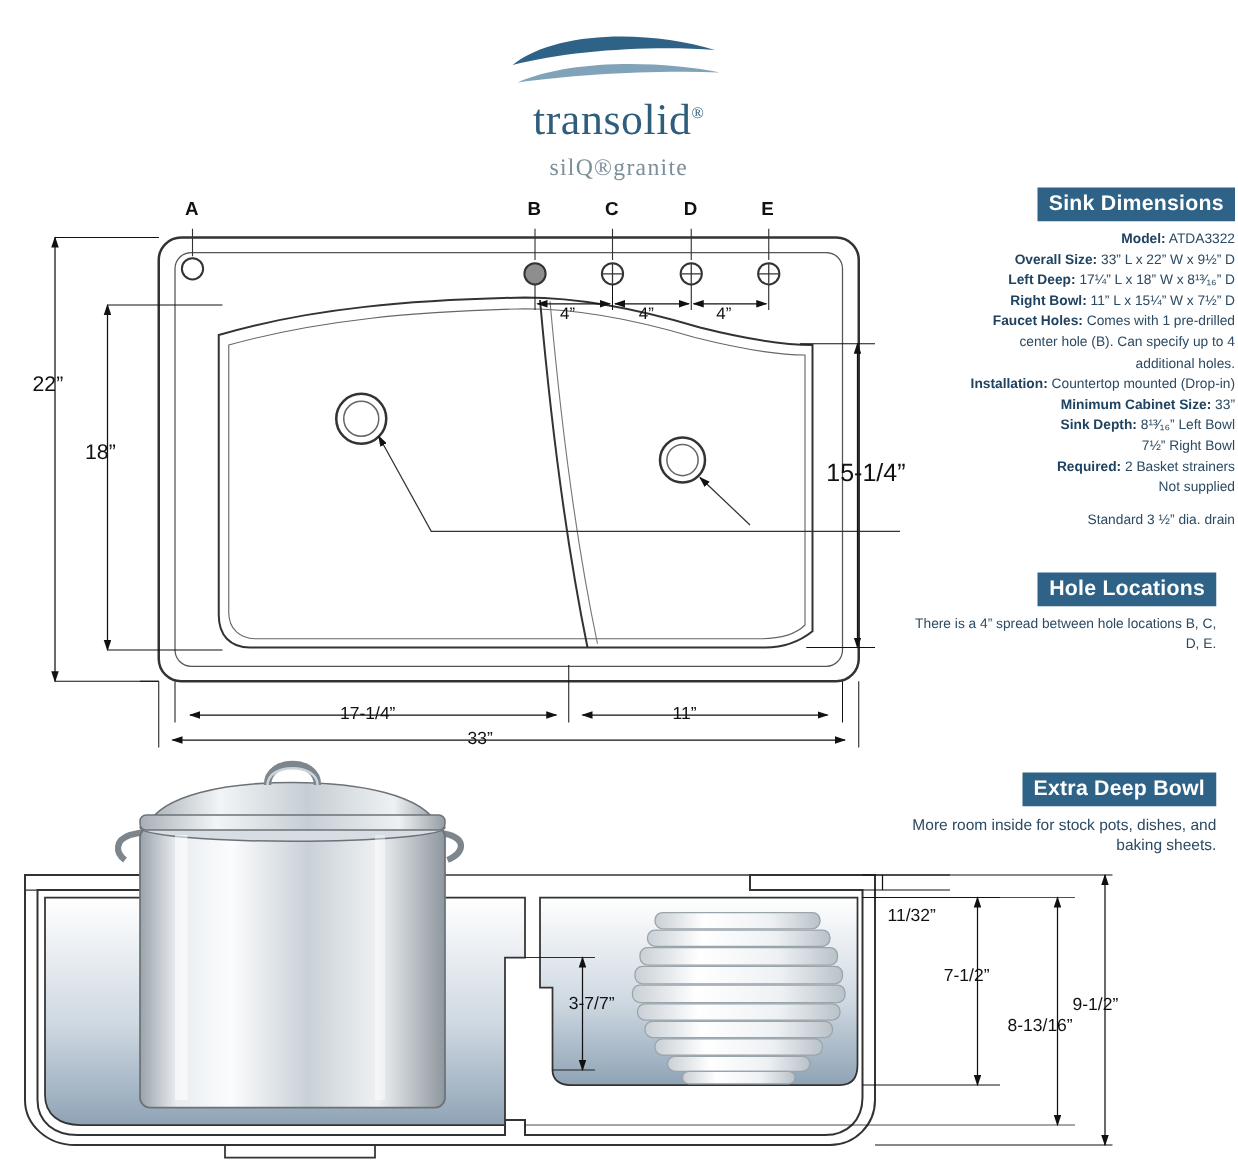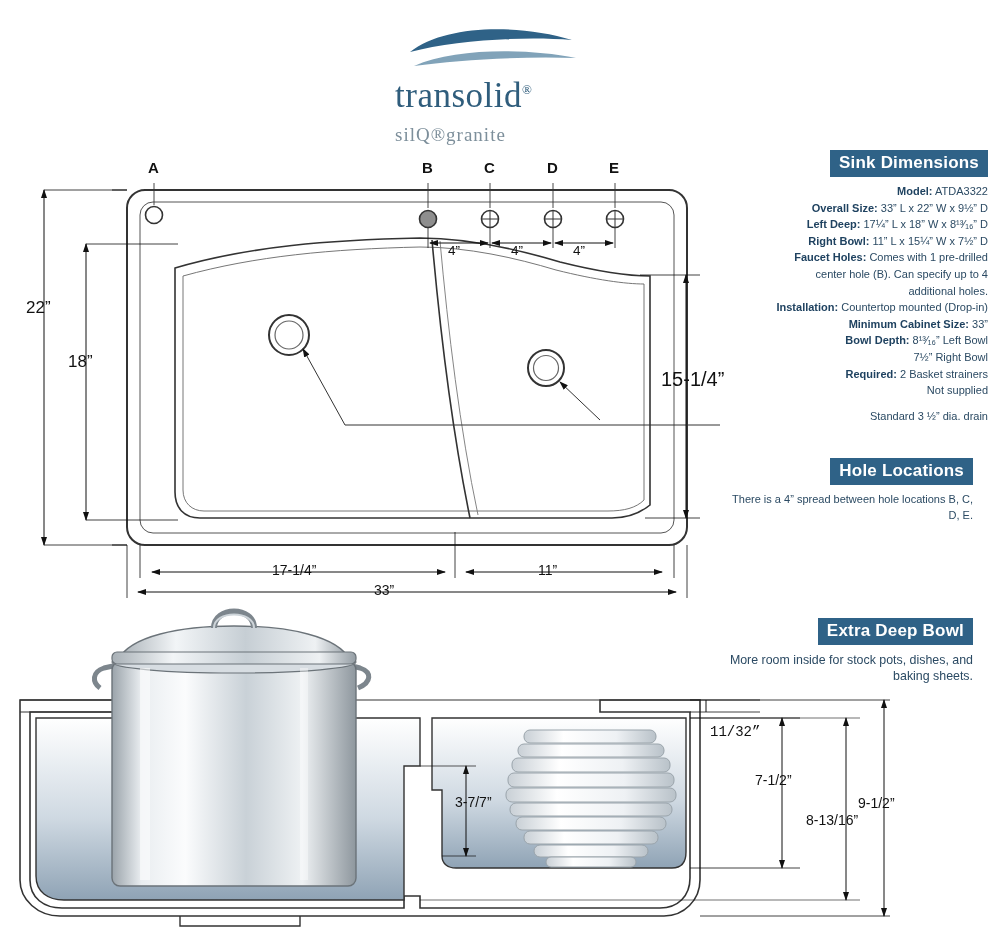--- a/index.html
+++ b/index.html
@@ -7,21 +7,21 @@
     width:990px;height:928px;
     background:#ffffff;
     font-family:"Liberation Sans",sans-serif;
     color:#1a1a1a;
     position:relative;
     overflow:hidden;
   }
   .root{position:absolute;inset:0;}
 
   
-  .logo{position:absolute;left:395px;top:18px;width:200px;}
+  .logo{position:absolute;left:395px;top:18px;width:200px;text-align:center;}
   .logo svg{display:block;margin:0 auto;}
   .logo-word{
     font-family:"Liberation Serif",serif;
     font-size:35px;letter-spacing:0.5px;color:#2f5d7c;
     margin-top:2px;line-height:1;
   }
   .logo-word sup{font-size:13px;vertical-align:super;}
   .logo-sub{
     font-family:"Liberation Serif",serif;
     font-size:19px;color:#7d8f9b;letter-spacing:1px;line-height:1;margin-top:12px;
@@ -256,39 +256,39 @@
   <div class="dim" style="left:573px;top:243px;">4”</div>
 
   <div class="lbl" style="left:26px;top:298px;font-size:17px;">22”</div>
   <div class="lbl" style="left:68px;top:352px;font-size:17px;">18”</div>
   <div class="dim" style="left:661px;top:368px;font-size:20px;">15-1/4”</div>
 
   <div class="dim" style="left:272px;top:562px;font-size:14px;">17-1/4”</div>
   <div class="dim" style="left:538px;top:562px;font-size:14px;">11”</div>
   <div class="dim" style="left:374px;top:582px;font-size:14px;">33”</div>
 
-  <div class="dim" style="left:710px;top:724px;font-size:14px;font-family:Liberation Mono, monospace;">11/32”</div>
+  <div class="dim" style="left:710px;top:724px;font-size:14px;">11/32”</div>
   <div class="dim" style="left:755px;top:772px;font-size:14px;">7-1/2”</div>
   <div class="dim" style="left:858px;top:795px;font-size:14px;">9-1/2”</div>
   <div class="dim" style="left:806px;top:812px;font-size:14px;">8-13/16”</div>
   <div class="dim" style="left:455px;top:794px;font-size:14px;">3-7/7”</div>
 
   <div class="panel" id="sink-dimensions">
     <div class="panel-title">Sink Dimensions</div>
     <div class="panel-body">
       <p><span class="k">Model:</span> <span>ATDA3322</span></p>
       <p><span class="k">Overall Size:</span> <span>33” L x 22” W x 9½” D</span></p>
       <p><span class="k">Left Deep:</span> <span>17¼” L x 18” W x 8¹³⁄₁₆” D</span></p>
       <p><span class="k">Right Bowl:</span> <span>11” L x 15¼” W x 7½” D</span></p>
       <p><span class="k">Faucet Holes:</span> <span>Comes with 1 pre-drilled</span></p>
       <p class="indent2">center hole (B).  Can specify up to 4</p>
       <p class="indent2">additional holes.</p>
       <p><span class="k">Installation:</span> <span>Countertop mounted (Drop-in)</span></p>
       <p><span class="k">Minimum Cabinet Size:</span> <span>33”</span></p>
-      <p><span class="k">Bowl Depth:</span> <span>8¹³⁄₁₆” Left Bowl</span></p>
+      <p><span class="k">Sink Depth:</span> <span>8¹³⁄₁₆” Left Bowl</span></p>
       <p class="indent">7½” Right Bowl</p>
       <p><span class="k">Required:</span> <span>2 Basket strainers</span></p>
       <p class="indent2">Not supplied</p>
       <p style="margin-top:10px;">Standard 3 ½” dia. drain</p>
     </div>
   </div>
 
   <div class="panel" id="hole-locations">
     <div class="panel-title">Hole Locations</div>
     <div class="panel-body">There is a 4” spread between hole locations B, C, D, E.</div>

